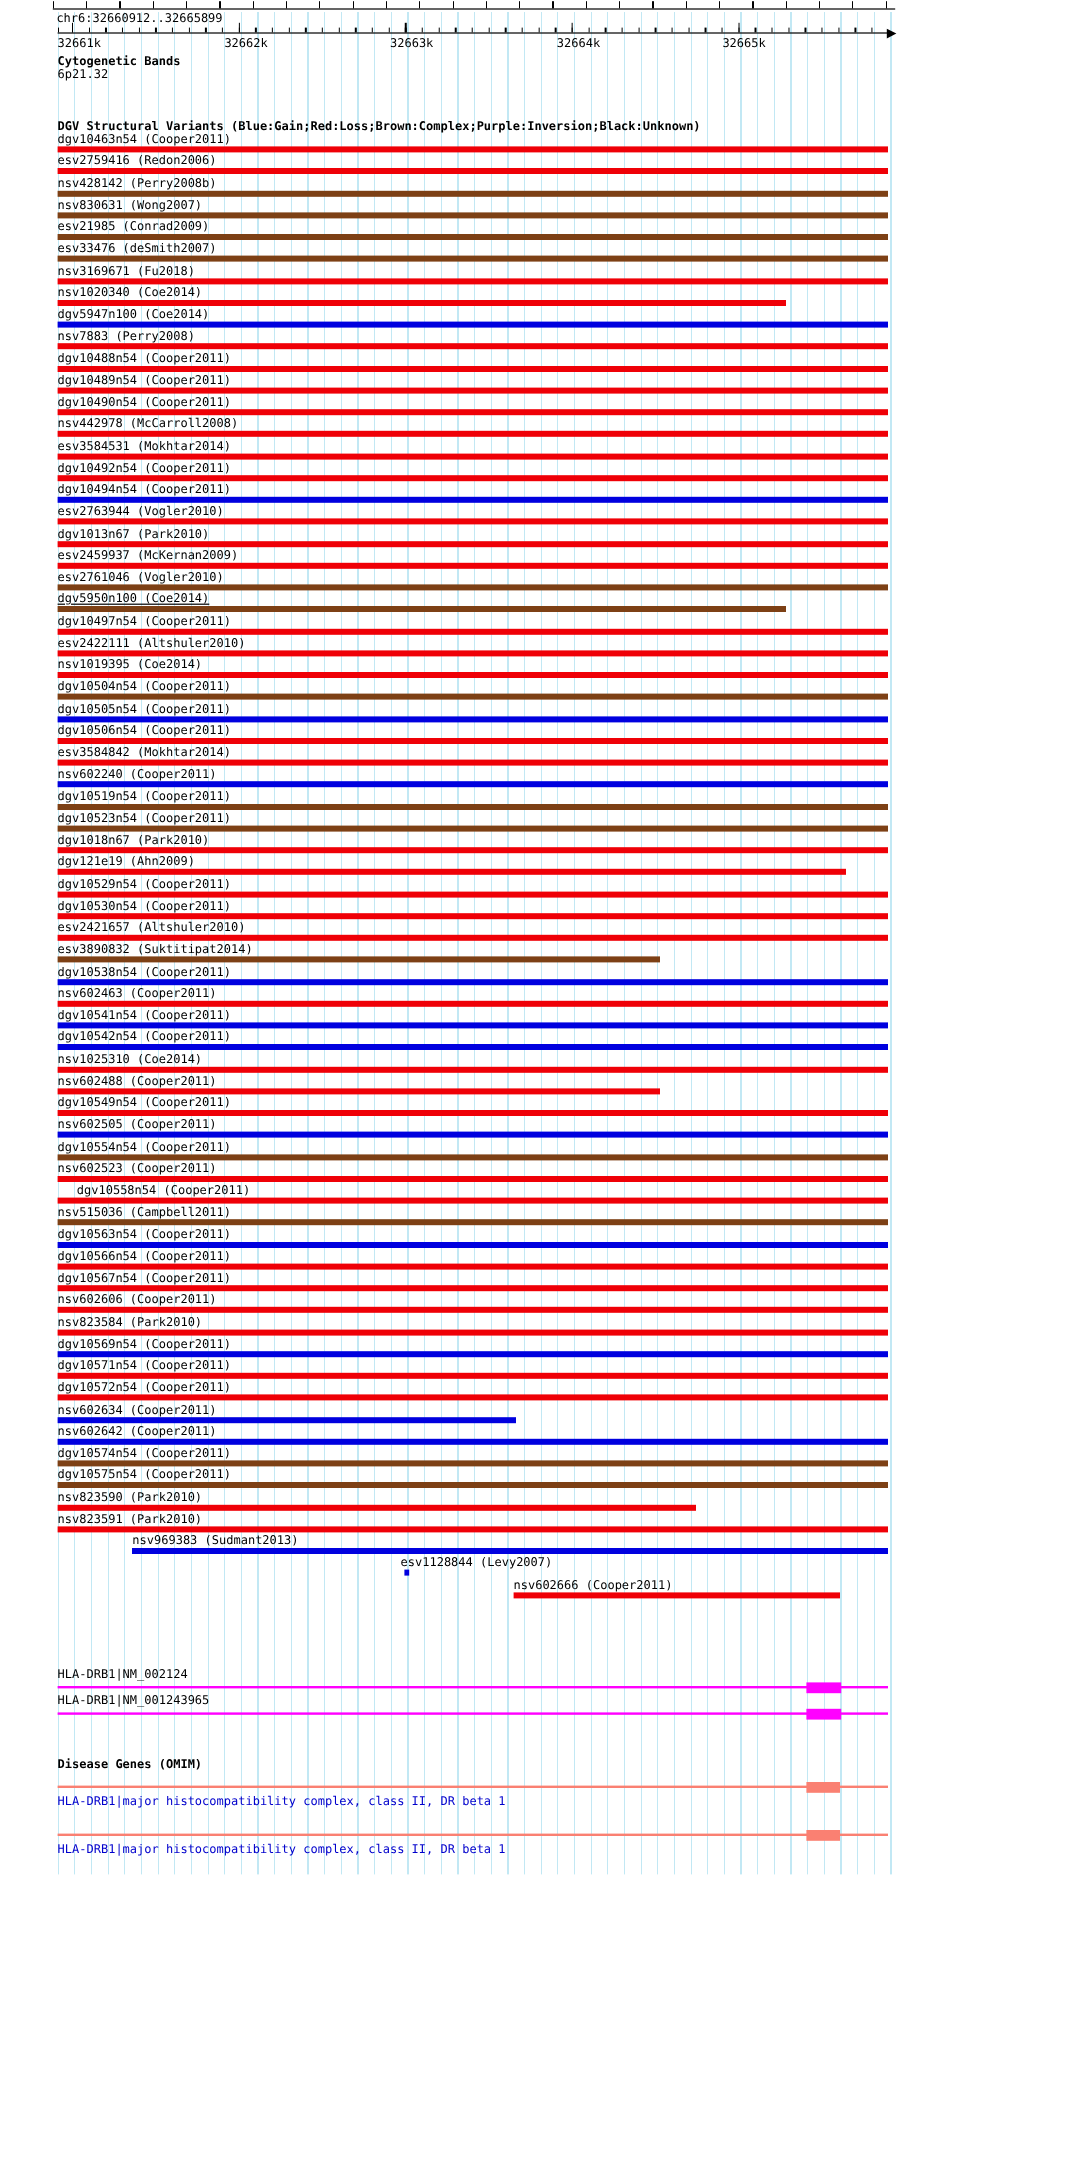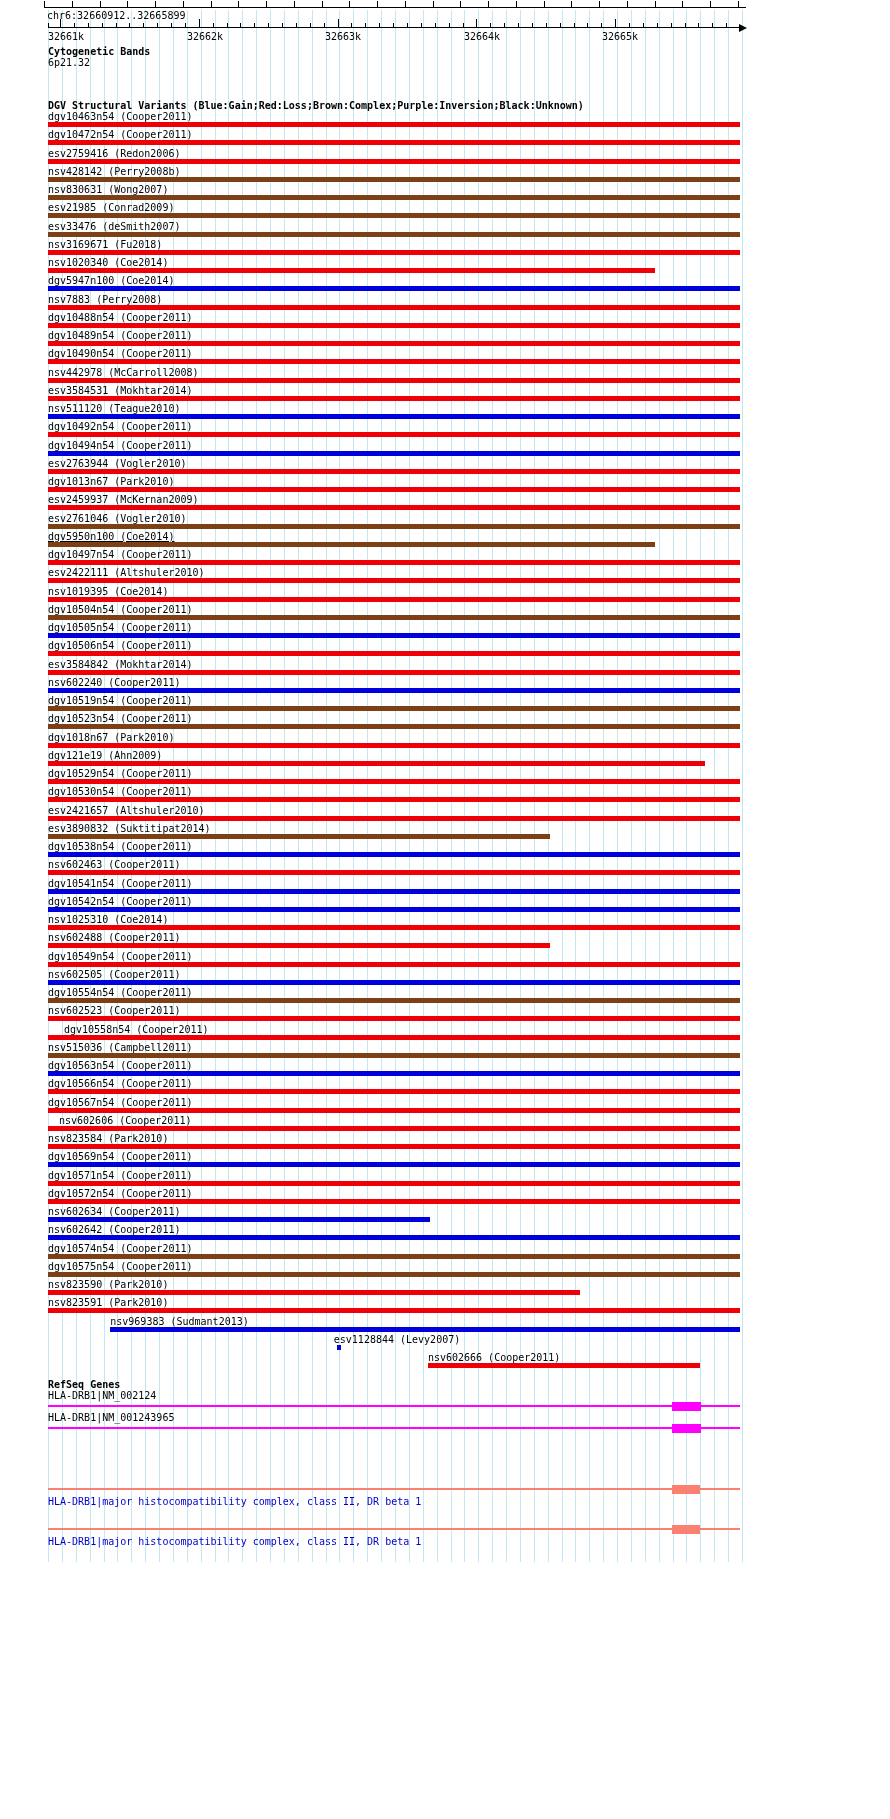--- a/index.html
+++ b/index.html
@@ -81,36 +81,34 @@
 
   <div class="track sect" style="top:46px">
     <div class="bold">Cytogenetic Bands</div>
     <div>6p21.32</div>
   </div>
 
   <div class="track bold" style="top:100px; white-space:nowrap">DGV Structural Variants (Blue:Gain;Red:Loss;Brown:Complex;Purple:Inversion;Black:Unknown)</div>
 
   <div class="track" id="variant-rows" style="top:111px">
       <div class="vrow"><span class="vlabel" style="margin-left: 0%;">dgv10463n54 (Cooper2011)</span><div class="vbar" style="left: 0%; width: 100%; background: rgb(239, 0, 7);"></div></div>
-      <div class="vrow"><span class="vlabel" style="margin-left: 0%;">dgv10472n54 (Cooper2011)</span><div class="vbar" style="left: 0%; width: 100%; background: rgb(239, 0, 7);"></div></div>
       <div class="vrow"><span class="vlabel" style="margin-left: 0%;">esv2759416 (Redon2006)</span><div class="vbar" style="left: 0%; width: 100%; background: rgb(239, 0, 7);"></div></div>
       <div class="vrow"><span class="vlabel" style="margin-left: 0%;">nsv428142 (Perry2008b)</span><div class="vbar" style="left: 0%; width: 100%; background: rgb(125, 64, 21);"></div></div>
       <div class="vrow"><span class="vlabel" style="margin-left: 0%;">nsv830631 (Wong2007)</span><div class="vbar" style="left: 0%; width: 100%; background: rgb(125, 64, 21);"></div></div>
       <div class="vrow"><span class="vlabel" style="margin-left: 0%;">esv21985 (Conrad2009)</span><div class="vbar" style="left: 0%; width: 100%; background: rgb(125, 64, 21);"></div></div>
       <div class="vrow"><span class="vlabel" style="margin-left: 0%;">esv33476 (deSmith2007)</span><div class="vbar" style="left: 0%; width: 100%; background: rgb(125, 64, 21);"></div></div>
       <div class="vrow"><span class="vlabel" style="margin-left: 0%;">nsv3169671 (Fu2018)</span><div class="vbar" style="left: 0%; width: 100%; background: rgb(239, 0, 7);"></div></div>
       <div class="vrow"><span class="vlabel" style="margin-left: 0%;">nsv1020340 (Coe2014)</span><div class="vbar" style="left: 0%; width: 87.7%; background: rgb(239, 0, 7);"></div></div>
       <div class="vrow"><span class="vlabel" style="margin-left: 0%;">dgv5947n100 (Coe2014)</span><div class="vbar" style="left: 0%; width: 100%; background: rgb(0, 0, 223);"></div></div>
       <div class="vrow"><span class="vlabel" style="margin-left: 0%;">nsv7883 (Perry2008)</span><div class="vbar" style="left: 0%; width: 100%; background: rgb(239, 0, 7);"></div></div>
       <div class="vrow"><span class="vlabel" style="margin-left: 0%;">dgv10488n54 (Cooper2011)</span><div class="vbar" style="left: 0%; width: 100%; background: rgb(239, 0, 7);"></div></div>
       <div class="vrow"><span class="vlabel" style="margin-left: 0%;">dgv10489n54 (Cooper2011)</span><div class="vbar" style="left: 0%; width: 100%; background: rgb(239, 0, 7);"></div></div>
       <div class="vrow"><span class="vlabel" style="margin-left: 0%;">dgv10490n54 (Cooper2011)</span><div class="vbar" style="left: 0%; width: 100%; background: rgb(239, 0, 7);"></div></div>
       <div class="vrow"><span class="vlabel" style="margin-left: 0%;">nsv442978 (McCarroll2008)</span><div class="vbar" style="left: 0%; width: 100%; background: rgb(239, 0, 7);"></div></div>
       <div class="vrow"><span class="vlabel" style="margin-left: 0%;">esv3584531 (Mokhtar2014)</span><div class="vbar" style="left: 0%; width: 100%; background: rgb(239, 0, 7);"></div></div>
-      <div class="vrow"><span class="vlabel" style="margin-left: 0%;">nsv511120 (Teague2010)</span><div class="vbar" style="left: 0%; width: 100%; background: rgb(0, 0, 223);"></div></div>
       <div class="vrow"><span class="vlabel" style="margin-left: 0%;">dgv10492n54 (Cooper2011)</span><div class="vbar" style="left: 0%; width: 100%; background: rgb(239, 0, 7);"></div></div>
       <div class="vrow"><span class="vlabel" style="margin-left: 0%;">dgv10494n54 (Cooper2011)</span><div class="vbar" style="left: 0%; width: 100%; background: rgb(0, 0, 223);"></div></div>
       <div class="vrow"><span class="vlabel" style="margin-left: 0%;">esv2763944 (Vogler2010)</span><div class="vbar" style="left: 0%; width: 100%; background: rgb(239, 0, 7);"></div></div>
       <div class="vrow"><span class="vlabel" style="margin-left: 0%;">dgv1013n67 (Park2010)</span><div class="vbar" style="left: 0%; width: 100%; background: rgb(239, 0, 7);"></div></div>
       <div class="vrow"><span class="vlabel" style="margin-left: 0%;">esv2459937 (McKernan2009)</span><div class="vbar" style="left: 0%; width: 100%; background: rgb(239, 0, 7);"></div></div>
       <div class="vrow"><span class="vlabel" style="margin-left: 0%;">esv2761046 (Vogler2010)</span><div class="vbar" style="left: 0%; width: 100%; background: rgb(125, 64, 21);"></div></div>
       <div class="vrow"><span class="vlabel" style="margin-left: 0%; text-decoration: underline;">dgv5950n100 (Coe2014)</span><div class="vbar" style="left: 0%; width: 87.7%; background: rgb(125, 64, 21);"></div></div>
       <div class="vrow"><span class="vlabel" style="margin-left: 0%;">dgv10497n54 (Cooper2011)</span><div class="vbar" style="left: 0%; width: 100%; background: rgb(239, 0, 7);"></div></div>
       <div class="vrow"><span class="vlabel" style="margin-left: 0%;">esv2422111 (Altshuler2010)</span><div class="vbar" style="left: 0%; width: 100%; background: rgb(239, 0, 7);"></div></div>
       <div class="vrow"><span class="vlabel" style="margin-left: 0%;">nsv1019395 (Coe2014)</span><div class="vbar" style="left: 0%; width: 100%; background: rgb(239, 0, 7);"></div></div>
@@ -135,54 +133,54 @@
       <div class="vrow"><span class="vlabel" style="margin-left: 0%;">nsv602488 (Cooper2011)</span><div class="vbar" style="left: 0%; width: 72.5%; background: rgb(239, 0, 7);"></div></div>
       <div class="vrow"><span class="vlabel" style="margin-left: 0%;">dgv10549n54 (Cooper2011)</span><div class="vbar" style="left: 0%; width: 100%; background: rgb(239, 0, 7);"></div></div>
       <div class="vrow"><span class="vlabel" style="margin-left: 0%;">nsv602505 (Cooper2011)</span><div class="vbar" style="left: 0%; width: 100%; background: rgb(0, 0, 223);"></div></div>
       <div class="vrow"><span class="vlabel" style="margin-left: 0%;">dgv10554n54 (Cooper2011)</span><div class="vbar" style="left: 0%; width: 100%; background: rgb(125, 64, 21);"></div></div>
       <div class="vrow"><span class="vlabel" style="margin-left: 0%;">nsv602523 (Cooper2011)</span><div class="vbar" style="left: 0%; width: 100%; background: rgb(239, 0, 7);"></div></div>
       <div class="vrow"><span class="vlabel" style="margin-left: 0%; padding-left: 16px;">dgv10558n54 (Cooper2011)</span><div class="vbar" style="left: 0%; width: 100%; background: rgb(239, 0, 7);"></div></div>
       <div class="vrow"><span class="vlabel" style="margin-left: 0%;">nsv515036 (Campbell2011)</span><div class="vbar" style="left: 0%; width: 100%; background: rgb(125, 64, 21);"></div></div>
       <div class="vrow"><span class="vlabel" style="margin-left: 0%;">dgv10563n54 (Cooper2011)</span><div class="vbar" style="left: 0%; width: 100%; background: rgb(0, 0, 223);"></div></div>
       <div class="vrow"><span class="vlabel" style="margin-left: 0%;">dgv10566n54 (Cooper2011)</span><div class="vbar" style="left: 0%; width: 100%; background: rgb(239, 0, 7);"></div></div>
       <div class="vrow"><span class="vlabel" style="margin-left: 0%;">dgv10567n54 (Cooper2011)</span><div class="vbar" style="left: 0%; width: 100%; background: rgb(239, 0, 7);"></div></div>
-      <div class="vrow"><span class="vlabel" style="margin-left: 0%; padding-left: 11px;">nsv602606 (Cooper2011)</span><div class="vbar" style="left: 0%; width: 100%; background: rgb(239, 0, 7);"></div></div>
+      <div class="vrow"><span class="vlabel" style="margin-left: 0%;">nsv602606 (Cooper2011)</span><div class="vbar" style="left: 0%; width: 100%; background: rgb(239, 0, 7);"></div></div>
       <div class="vrow"><span class="vlabel" style="margin-left: 0%;">nsv823584 (Park2010)</span><div class="vbar" style="left: 0%; width: 100%; background: rgb(239, 0, 7);"></div></div>
       <div class="vrow"><span class="vlabel" style="margin-left: 0%;">dgv10569n54 (Cooper2011)</span><div class="vbar" style="left: 0%; width: 100%; background: rgb(0, 0, 223);"></div></div>
       <div class="vrow"><span class="vlabel" style="margin-left: 0%;">dgv10571n54 (Cooper2011)</span><div class="vbar" style="left: 0%; width: 100%; background: rgb(239, 0, 7);"></div></div>
       <div class="vrow"><span class="vlabel" style="margin-left: 0%;">dgv10572n54 (Cooper2011)</span><div class="vbar" style="left: 0%; width: 100%; background: rgb(239, 0, 7);"></div></div>
       <div class="vrow"><span class="vlabel" style="margin-left: 0%;">nsv602634 (Cooper2011)</span><div class="vbar" style="left: 0%; width: 55.2%; background: rgb(0, 0, 223);"></div></div>
       <div class="vrow"><span class="vlabel" style="margin-left: 0%;">nsv602642 (Cooper2011)</span><div class="vbar" style="left: 0%; width: 100%; background: rgb(0, 0, 223);"></div></div>
       <div class="vrow"><span class="vlabel" style="margin-left: 0%;">dgv10574n54 (Cooper2011)</span><div class="vbar" style="left: 0%; width: 100%; background: rgb(125, 64, 21);"></div></div>
       <div class="vrow"><span class="vlabel" style="margin-left: 0%;">dgv10575n54 (Cooper2011)</span><div class="vbar" style="left: 0%; width: 100%; background: rgb(125, 64, 21);"></div></div>
       <div class="vrow"><span class="vlabel" style="margin-left: 0%;">nsv823590 (Park2010)</span><div class="vbar" style="left: 0%; width: 76.9%; background: rgb(239, 0, 7);"></div></div>
       <div class="vrow"><span class="vlabel" style="margin-left: 0%;">nsv823591 (Park2010)</span><div class="vbar" style="left: 0%; width: 100%; background: rgb(239, 0, 7);"></div></div>
       <div class="vrow"><span class="vlabel" style="margin-left: 9%;">nsv969383 (Sudmant2013)</span><div class="vbar" style="left: 9%; width: 91%; background: rgb(0, 0, 223);"></div></div>
       <div class="vrow"><span class="vlabel" style="margin-left: 41.3%;">esv1128844 (Levy2007)</span><div class="vbar" style="left: 41.8%; width: 0.6%; background: rgb(0, 0, 223);"></div></div>
       <div class="vrow"><span class="vlabel" style="margin-left: 54.9%;">nsv602666 (Cooper2011)</span><div class="vbar" style="left: 54.9%; width: 39.3%; background: rgb(239, 0, 7);"></div></div>
     </div>
 
-  <div class="track bold" style="top:1379px">RefSeq Genes</div>
 
   <div class="track" style="top:1390px">
     <div class="gene-label">HLA-DRB1|NM_002124</div>
     <div class="gene-line">
       <div class="gene-strand" style="background: rgb(255, 0, 255);"></div>
       <div class="gene-block" style="background: rgb(255, 0, 255); left: 90.2%; width: 4.2%;"></div>
     </div>
   </div>
 
   <div class="track" style="top:1412px">
     <div class="gene-label">HLA-DRB1|NM_001243965</div>
     <div class="gene-line">
       <div class="gene-strand" style="background: rgb(255, 0, 255);"></div>
       <div class="gene-block" style="background: rgb(255, 0, 255); left: 90.2%; width: 4.2%;"></div>
     </div>
   </div>
 
+  <div class="track bold" style="top:1465px">Disease Genes (OMIM)</div>
 
   <div class="track" style="top:1484px">
     <div class="gene-line">
       <div class="gene-strand" style="background: rgb(250, 128, 114);"></div>
       <div class="gene-block" style="background: rgb(250, 128, 114); left: 90.2%; width: 4%;"></div>
     </div>
     <div class="omim-label">HLA-DRB1|major histocompatibility complex, class II, DR beta 1</div>
   </div>
 
   <div class="track" style="top:1524px">

